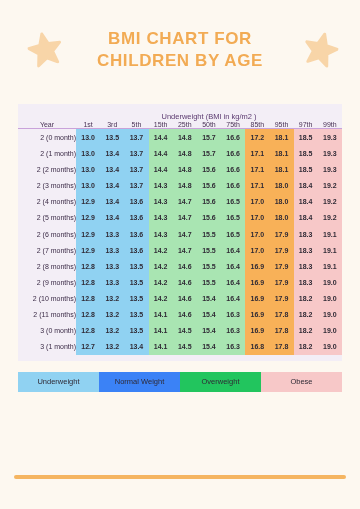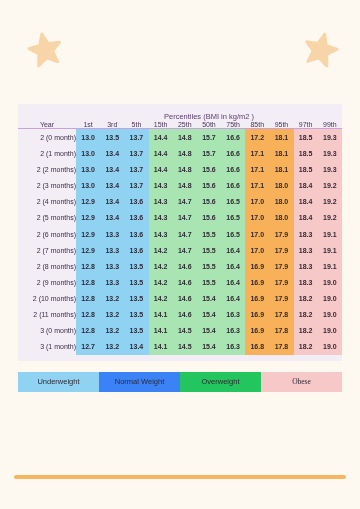--- a/index.html
+++ b/index.html
@@ -132,20 +132,24 @@
   <div class="star star-left">
     <svg viewBox="0 0 100 100" aria-hidden="true">
       <path d="M50 4 L63 36 L97 39 L71 61 L79 95 L50 77 L21 95 L29 61 L3 39 L37 36 Z" fill="#f8d5a8" stroke="#f8d5a8" stroke-width="8" stroke-linejoin="round"></path>
     </svg>
   </div>
   <div class="star star-right">
     <svg viewBox="0 0 100 100" aria-hidden="true">
       <path d="M50 4 L63 36 L97 39 L71 61 L79 95 L50 77 L21 95 L29 61 L3 39 L37 36 Z" fill="#f8d5a8" stroke="#f8d5a8" stroke-width="8" stroke-linejoin="round"></path>
     </svg>
   </div>
+  <div class="title">
+    <div>BMI CHART FOR</div>
+    <div>CHILDREN BY AGE</div>
+  </div>
 </div>
 
 <div class="panel">
   <table class="bmi">
     <colgroup id="bmi-colgroup">
         <col style="width: 58px;">
         <col style="width: 24.1818px;">
         <col style="width: 24.1818px;">
         <col style="width: 24.1818px;">
         <col style="width: 24.1818px;">
@@ -153,21 +157,21 @@
         <col style="width: 24.1818px;">
         <col style="width: 24.1818px;">
         <col style="width: 24.1818px;">
         <col style="width: 24.1818px;">
         <col style="width: 24.1818px;">
         <col style="width: 24.1818px;">
       </colgroup>
     <thead>
       <tr>
         <th></th>
-        <th class="percentiles-title" colspan="11">Percentiles (BMI in kg/m2 )</th>
+        <th class="percentiles-title" colspan="11">Underweight (BMI in kg/m2 )</th>
       </tr>
       <tr id="header-row">
         <th class="hdr-cell hdr-year">Year</th>
       <th class="hdr-cell">1st</th>
           <th class="hdr-cell">3rd</th>
           <th class="hdr-cell">5th</th>
           <th class="hdr-cell">15th</th>
           <th class="hdr-cell">25th</th>
           <th class="hdr-cell">50th</th>
           <th class="hdr-cell">75th</th>
@@ -380,16 +384,16 @@
           <td class="val band-obese">19.0</td>
         </tr>
       </tbody>
   </table>
 </div>
 
 <div class="legend">
   <div class="legend-item" style="background: rgb(144, 210, 242);">Underweight</div>
   <div class="legend-item" style="background: #3b82f6;">Normal Weight</div>
   <div class="legend-item" style="background: #22c55e;">Overweight</div>
-  <div class="legend-item" style="background: rgb(247, 200, 200); font-family: Liberation Serif, serif;">Obese</div>
+  <div class="legend-item" style="background: rgb(247, 200, 200);">Obese</div>
 </div>
 
 <div class="footer-bar"></div>
 
 </body></html>

